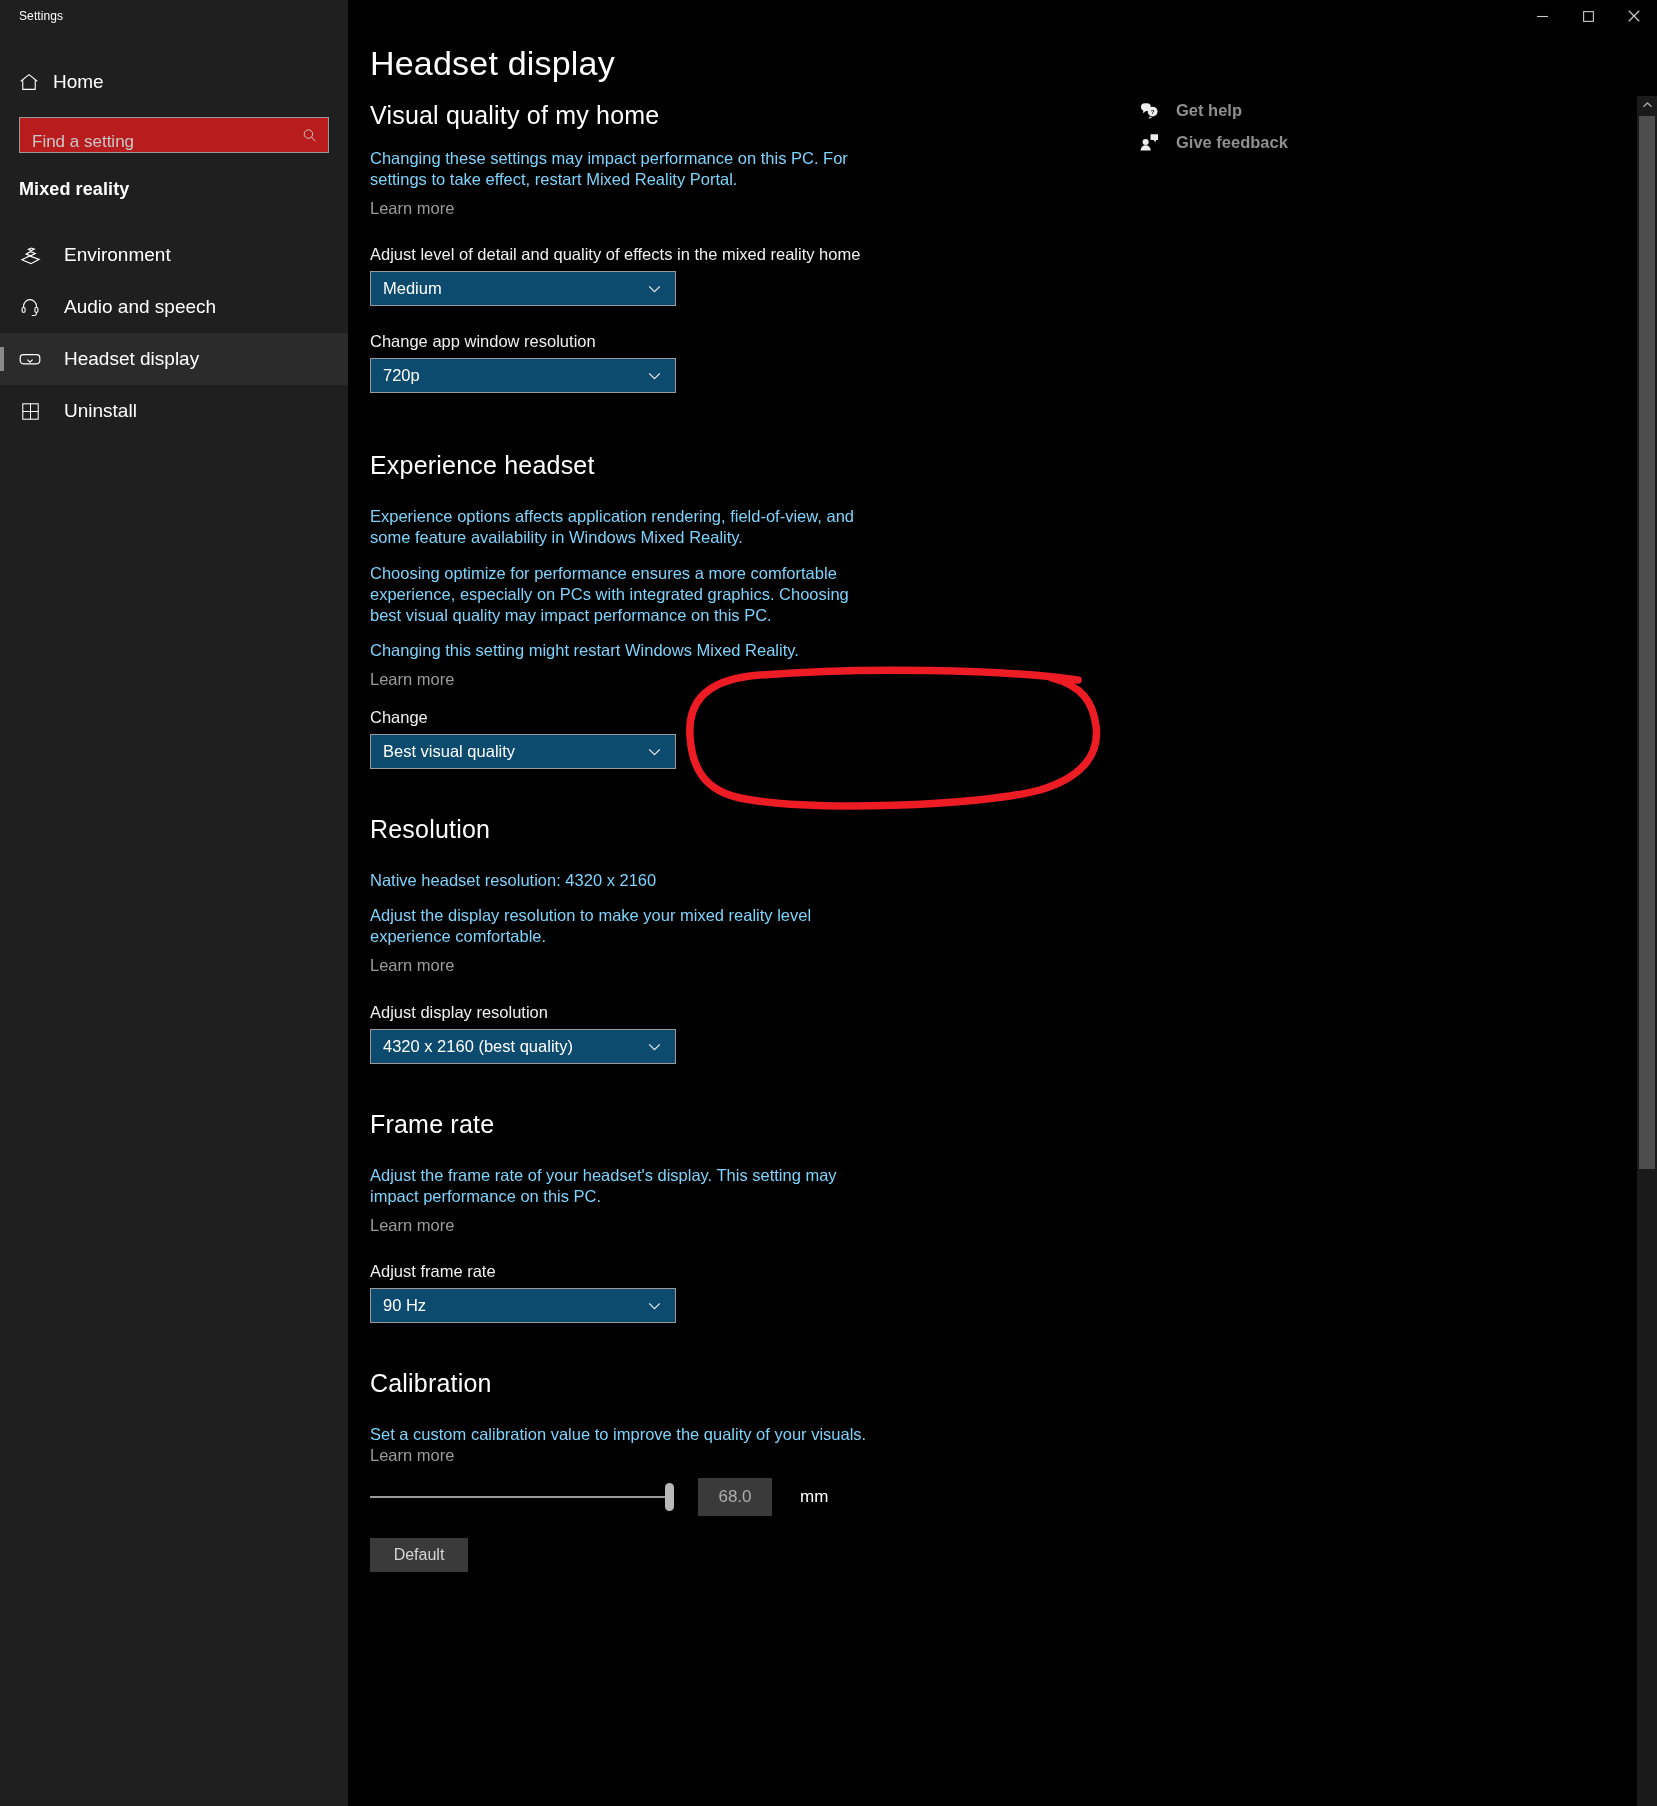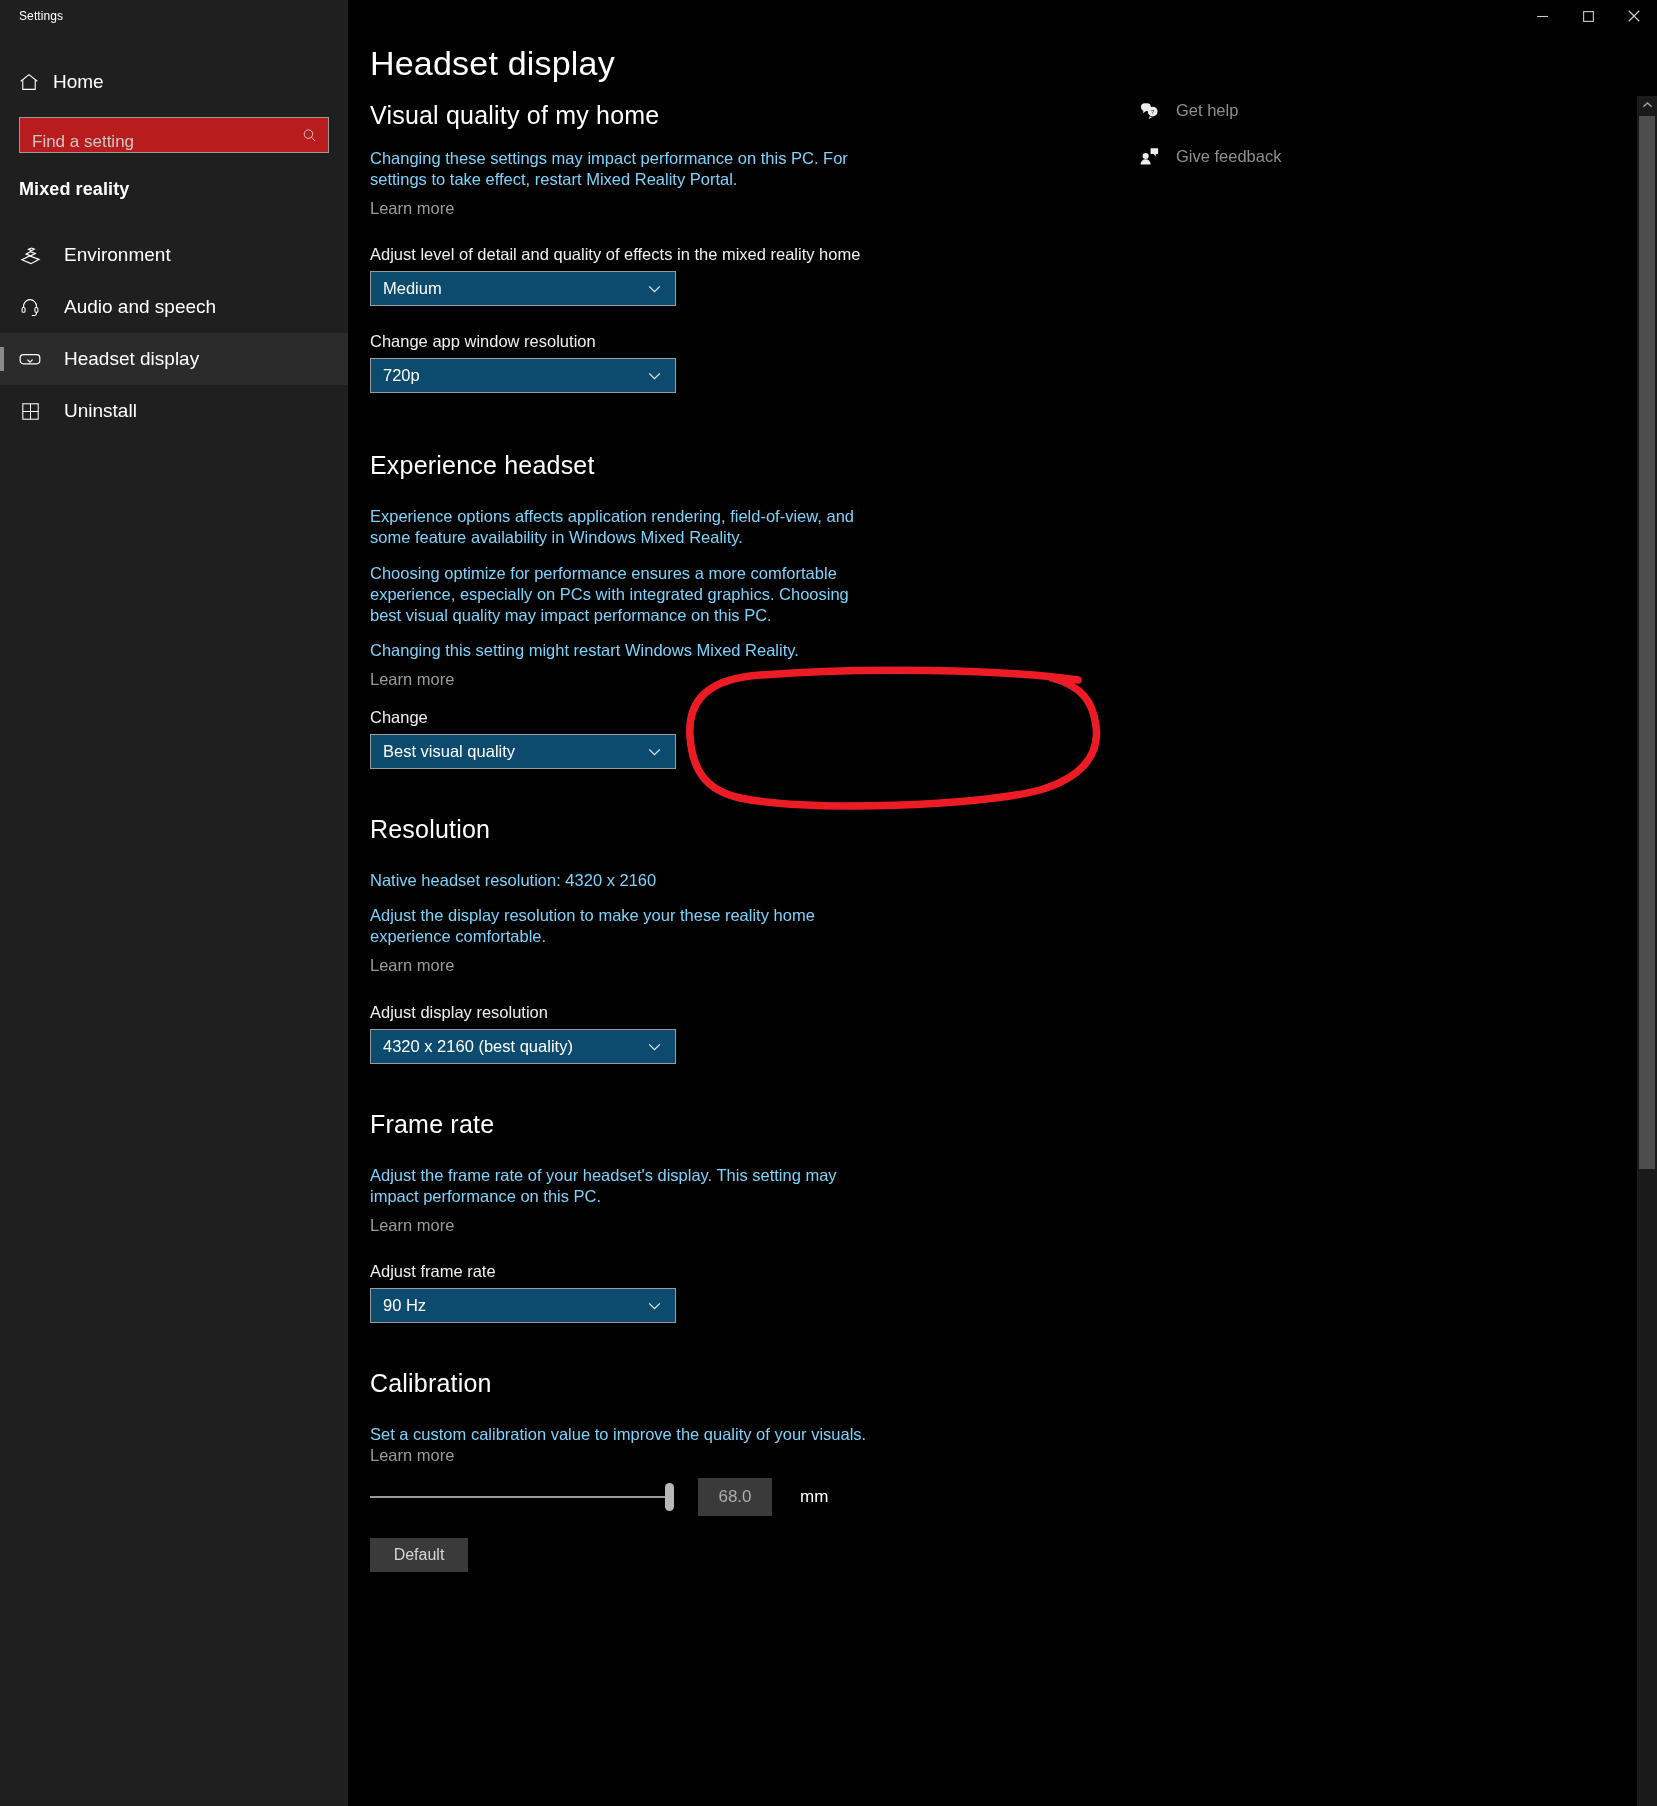--- a/index.html
+++ b/index.html
@@ -168,21 +168,22 @@
     margin-top: 7px;
   }
   .combo .chev { color: #e0e0e0; display: flex; align-items: center; }
 
   .helplinks {
     position: absolute;
     top: 100px;
     left: 790px;
     display: flex;
     flex-direction: column;
-    gap: 25px;
+    gap: 11px;
+    font-weight: bold;
   }
   .helplink {
     display: flex;
     align-items: center;
     gap: 16px;
     color: #8f8f8f;
     font-size: 16.5px;
   }
   .helplink .glyph { width: 22px; display:flex; align-items:center; justify-content:center; color:#f0f0f0; }
   .sp-8 { height: 8px; }
@@ -457,21 +458,21 @@
         </span>
       </div>
 
       <div class="sp-46"></div>
 
       
       <h2 class="section-head">Resolution</h2>
       <div class="sp-26"></div>
       <p class="body-text">Native headset resolution: 4320 x 2160</p>
       <div class="sp-14"></div>
-      <p class="body-text">Adjust the display resolution to make your these reality home experience comfortable.</p>
+      <p class="body-text">Adjust the display resolution to make your mixed reality level experience comfortable.</p>
       <div class="sp-8"></div>
       <a class="learn-more">Learn more</a>
       <div class="sp-26"></div>
       <div class="field-label">Adjust display resolution</div>
       <div class="combo">
         <span>4320 x 2160 (best quality)</span>
         <span class="chev">
           <svg width="17" height="17" viewBox="0 0 16 16" fill="none" stroke="#e6e6e6" stroke-width="1.2">
               <path d="M3 6 L8 11 L13 6"></path>
             </svg>

